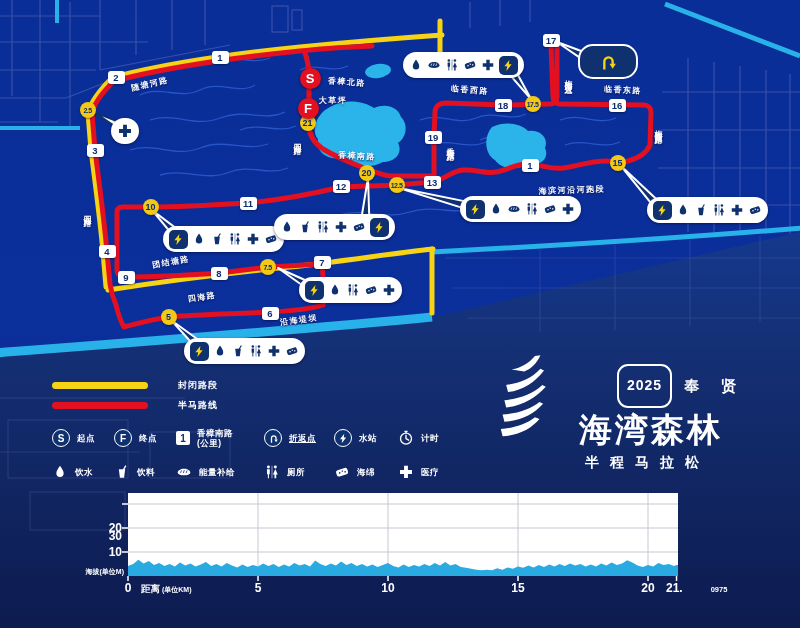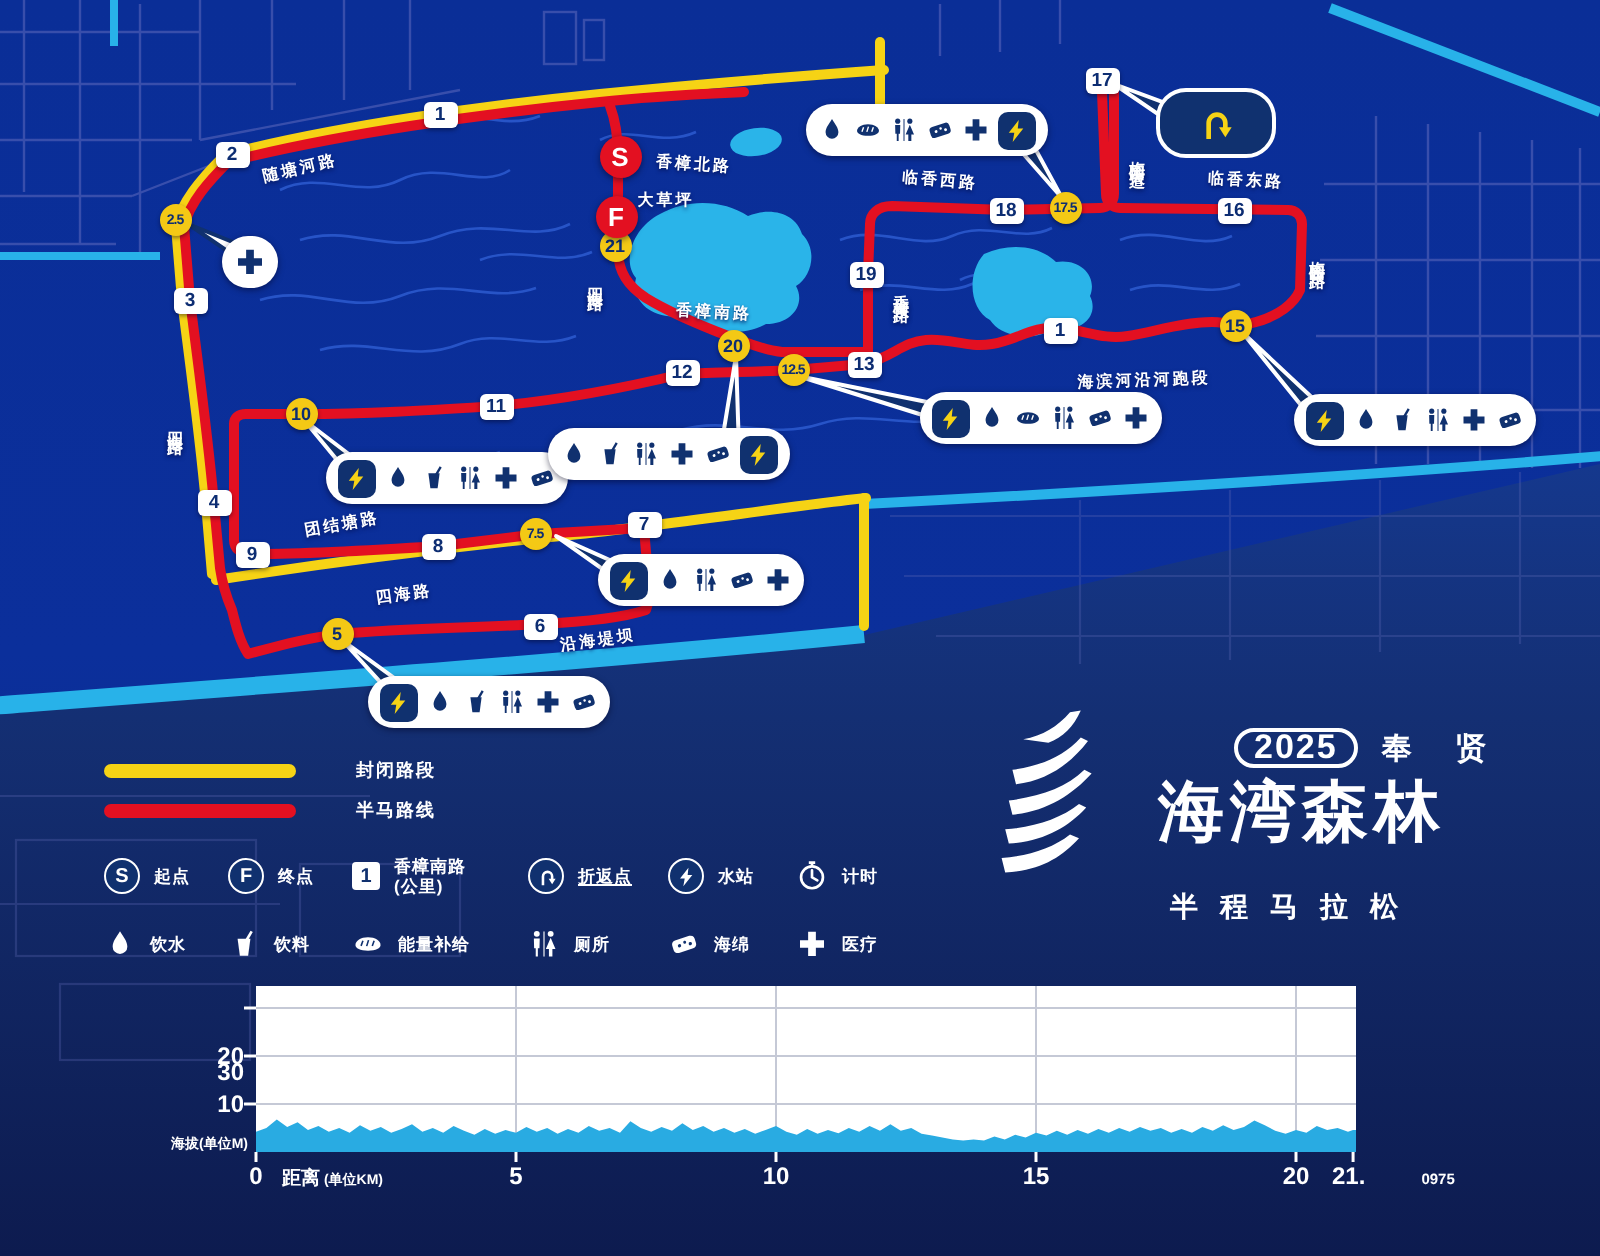--- a/index.html
+++ b/index.html
@@ -46,25 +46,25 @@
   .lg-item span{font-size:8.5px;font-weight:bold;letter-spacing:.5px;line-height:1.2;white-space:pre-line;}
   .lg-badge{width:16px;height:16px;border-radius:50%;background:#10316f;border:1.6px solid #fff;
       color:#fff;font-weight:bold;font-size:10px;display:flex;align-items:center;justify-content:center;}
   .lg-sq{width:14px;height:14px;background:#fff;border-radius:2px;color:#10316f;font-weight:bold;
       font-size:10px;display:flex;align-items:center;justify-content:center;}
 
   
   .logo{position:absolute;left:499px;top:352px;display:flex;color:#fff;}
   .logo-mark{width:54px;height:100px;margin-right:26px;flex:0 0 auto;}
   .logo-top{display:flex;align-items:center;gap:12px;margin:12px 0 5px 38px;}
-  .year-pill{border:2px solid #fff;border-radius:11px;padding:0 8px;font-size:17px;font-weight:bold;
+  .year-pill{border:2px solid #fff;border-radius:11px;padding:12px 8px;font-size:14px;font-weight:bold;
       letter-spacing:1px;height:16px;line-height:15px;}
   .region{font-size:15px;font-weight:bold;letter-spacing:9px;}
   .logo-title{font-size:33px;font-weight:bold;letter-spacing:3px;line-height:1.02;}
-  .logo-sub{font-size:14px;font-weight:bold;letter-spacing:11px;margin:22px 0 0 6px;}
+  .logo-sub{font-size:14px;font-weight:bold;letter-spacing:11px;margin:7px 0 0 6px;}
 
   
   .cl{position:absolute;color:#fff;font-weight:bold;}
   .cl.num{font-size:12px;}
   .cl.tiny{font-size:7px;font-weight:bold;}
 </style>
 </head>
 <body>
 
 <div class="stage">

